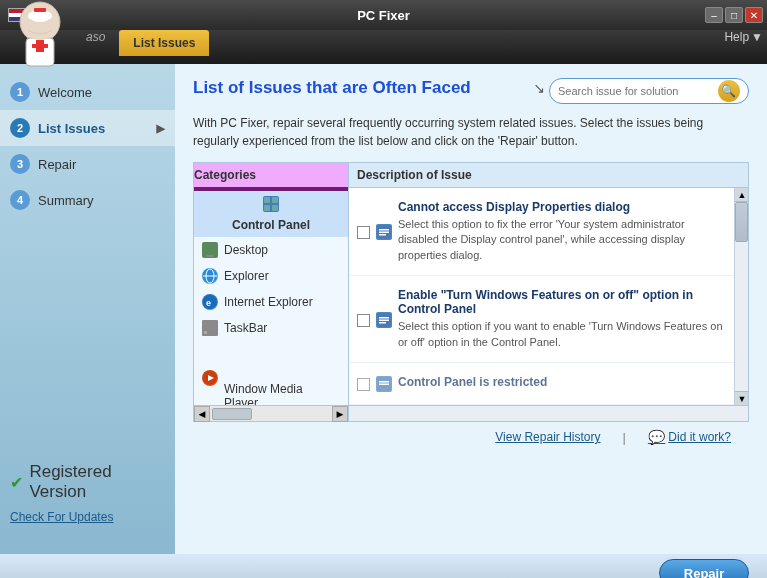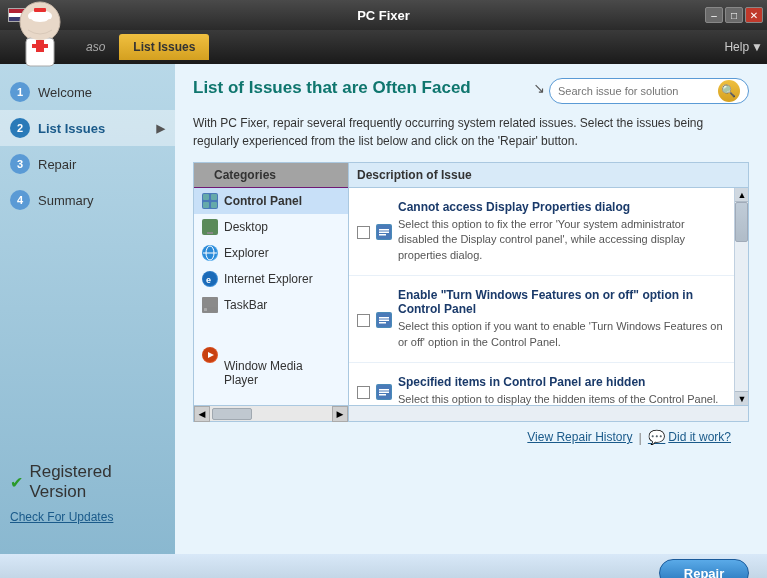--- a/index.html
+++ b/index.html
@@ -43,21 +43,21 @@
       display: flex;
       align-items: center;
       gap: 2px;
     }
 
     
     .nav-bar {
       height: 34px;
       background: linear-gradient(to bottom, #3a3a3a, #1a1a1a);
       display: flex;
-      align-items: center;
+      align-items: flex-start;
       padding: 0 8px;
       gap: 10px;
       position: relative;
     }
     .nav-tab {
       height: 26px;
       padding: 0 14px;
       border-radius: 3px 3px 0 0;
       display: flex;
       align-items: center;
@@ -149,21 +149,21 @@
     }
     .content-header {
       display: flex;
       align-items: flex-start;
       justify-content: space-between;
       margin-bottom: 10px;
     }
     .content-title {
       font-size: 17px;
       font-weight: bold;
-      color: #0f766e;
+      color: #1d4ed8;
       flex: 1;
     }
     .search-box {
       display: flex;
       align-items: center;
       border: 1px solid #5a9ad5;
       border-radius: 14px;
       background: #fff;
       padding: 3px 8px;
       height: 26px;
@@ -189,38 +189,39 @@
       cursor: pointer;
       font-size: 12px;
     }
     .content-desc {
       font-size: 12px;
       color: #333;
       margin-bottom: 12px;
       line-height: 1.5;
     }
     .categories-header {
-      padding: 5px 20px;
+      padding: 5px 0;
       font-size: 12px;
       font-weight: bold;
       color: #333;
-      background: #a3a3a3;
-      border-bottom: 1px solid #701a75;
+      background: #f0abfc;
+      border-bottom: 4px solid #701a75;
     }
     .category-item {
       display: flex;
       align-items: center;
       padding: 5px 8px;
       gap: 6px;
       cursor: pointer;
       font-size: 12px;
       color: #333;
     }
     .category-item.active {
       background: #c8e0f8;
+      flex-direction: column;
     }
     .cat-icon {
       width: 16px;
       height: 16px;
       flex-shrink: 0;
     }
     
     .cat-icon-control { background: #4a7ab8; border-radius: 2px; display: flex; align-items: center; justify-content: center; color: #fff; font-size: 8px; }
     .cat-icon-desktop { background: #5a8a5a; border-radius: 2px; display: flex; align-items: center; justify-content: center; }
     .cat-icon-explorer { border-radius: 50%; overflow: hidden; background: linear-gradient(135deg, #2a8ad8, #5ab0f0); display: flex; align-items: center; justify-content: center; }
@@ -275,21 +276,21 @@
       line-height: 1.4;
     }
 
     
     .bottom-bar {
       height: 30px;
       display: flex;
       align-items: center;
       justify-content: flex-end;
       padding: 0 18px;
-      gap: 6px;
+      gap: 22px;
       background: #e8f4fc;
     }
 
     .action-bar {
       height: 38px;
       background: linear-gradient(to bottom, #d8e8f8, #b8ccdc);
       display: flex;
       align-items: center;
       justify-content: flex-end;
       padding: 0 18px;
@@ -556,35 +557,20 @@
                       <rect x="2" y="6.5" width="10" height="1.5" fill="#fff"></rect>
                       <rect x="2" y="9" width="7" height="1.5" fill="#fff"></rect>
                     </svg>
                 </div>
                 <div class="issue-text">
                   <div class="issue-title">Enable "Turn Windows Features on or off" option in Control Panel</div>
                   <div class="issue-desc">Select this option if you want to enable 'Turn Windows Features on or off' option in the Control Panel.</div>
                 </div>
               </div>
 
-              <div class="issue-item">
-                <div class="issue-checkbox"></div>
-                <div class="issue-icon">
-                  <svg width="14" height="14" viewBox="0 0 14 14">
-                      <rect width="14" height="14" rx="2" fill="#4a7ab8"></rect>
-                      <rect x="2" y="4" width="10" height="1.5" fill="#fff"></rect>
-                      <rect x="2" y="6.5" width="10" height="1.5" fill="#fff"></rect>
-                      <rect x="2" y="9" width="7" height="1.5" fill="#fff"></rect>
-                    </svg>
-                </div>
-                <div class="issue-text">
-                  <div class="issue-title">Specified items in Control Panel are hidden</div>
-                  <div class="issue-desc">Select this option to display the hidden items of the Control Panel.</div>
-                </div>
-              </div>
 
               <div class="issue-item" style="opacity:0.7;">
                 <div class="issue-checkbox"></div>
                 <div class="issue-icon">
                   <svg width="14" height="14" viewBox="0 0 14 14">
                       <rect width="14" height="14" rx="2" fill="#4a7ab8"></rect>
                       <rect x="2" y="4" width="10" height="1.5" fill="#fff"></rect>
                       <rect x="2" y="6.5" width="10" height="1.5" fill="#fff"></rect>
                     </svg>
                 </div>

